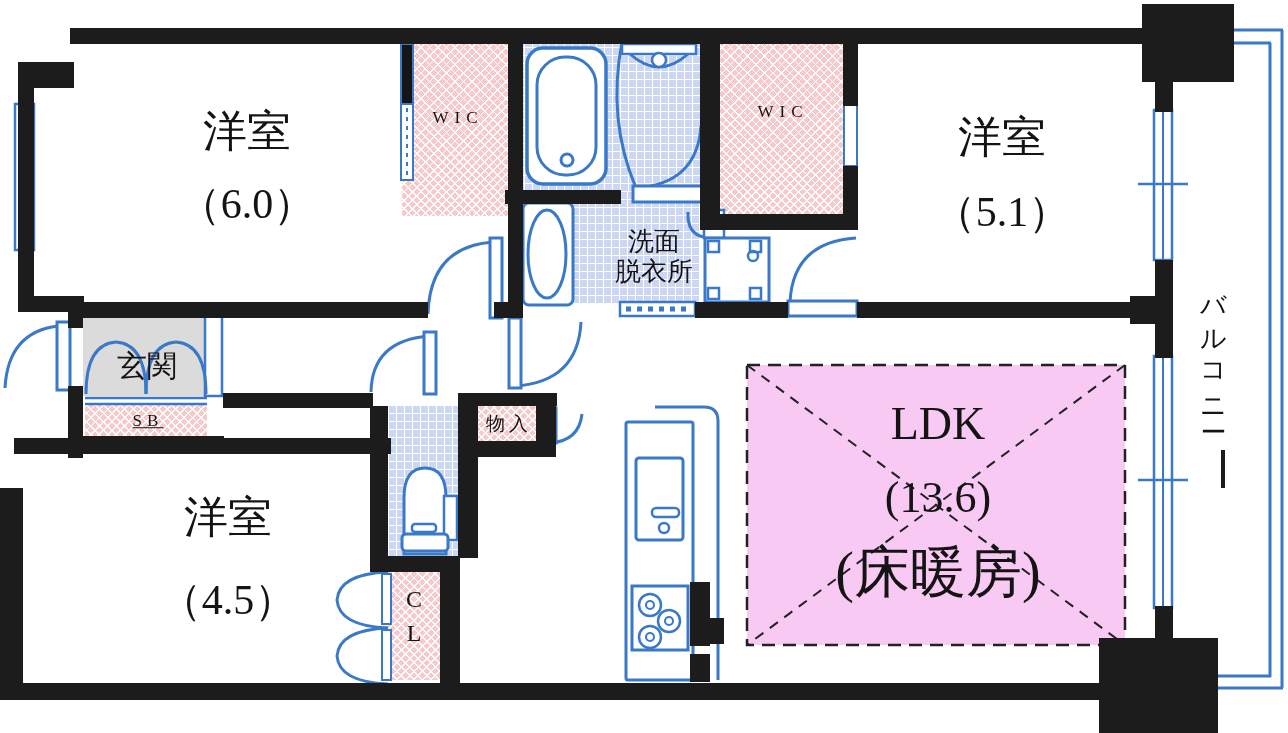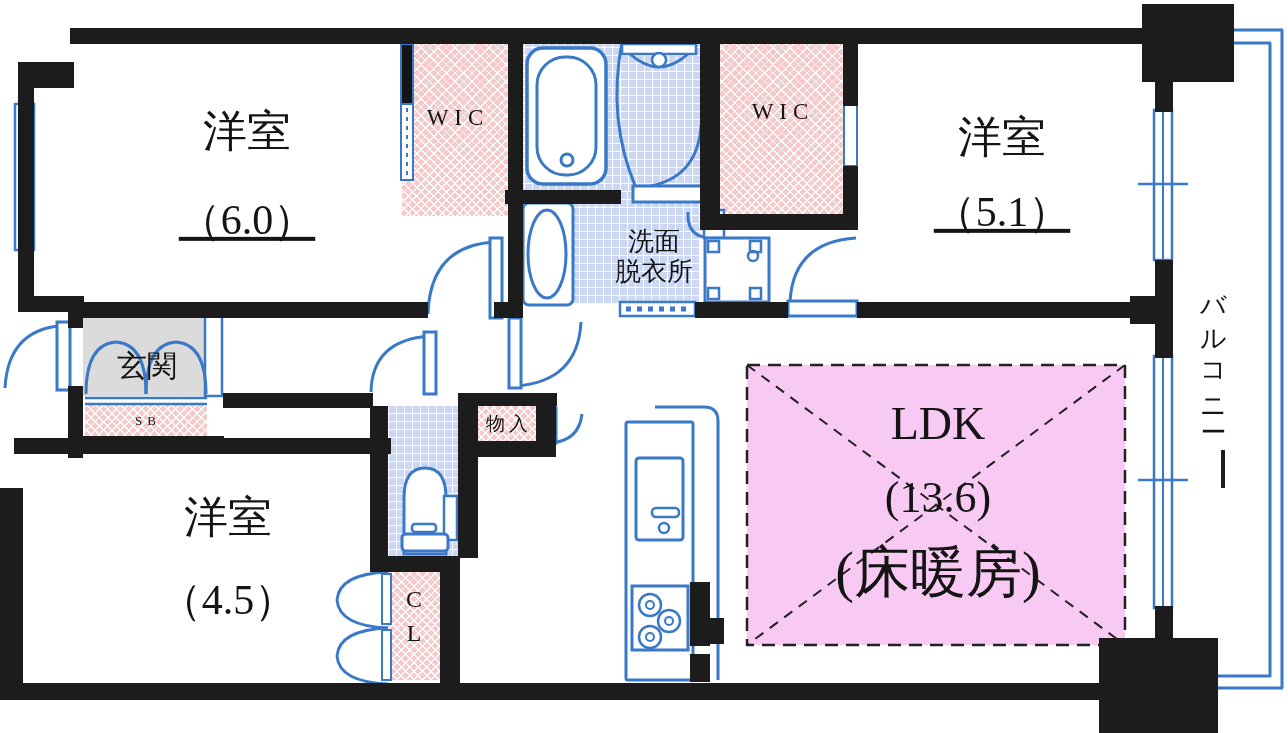--- a/index.html
+++ b/index.html
@@ -16,24 +16,24 @@
   .gray{background:#dbdbdb;}
   svg#fixtures{position:absolute;left:0;top:0;pointer-events:none;}
   .lbl{position:absolute;color:#141414;white-space:nowrap;transform:translate(-50%,-50%);
        text-align:center;line-height:1.15;z-index:30;}
   .lbl span{display:block;}
   .room-name{font-size:44px;}
   .room-size{font-size:42px;}
   .ldk-name{font-size:46px;}
   .ldk-size{font-size:44px;}
   .ldk-note{font-size:56px;}
-  .wic{font-size:23px;letter-spacing:6px;}
+  .wic{font-size:17px;letter-spacing:6px;}
   .wash{font-size:26px;}
   .genkan{font-size:30px;}
-  .sb{font-size:13px;letter-spacing:5px;}
+  .sb{font-size:17px;letter-spacing:5px;text-decoration:underline;}
   .mono{font-size:19px;letter-spacing:4px;}
   .cl{font-size:24px;line-height:1.4;}
   .balcony{font-size:26px;letter-spacing:6px;writing-mode:vertical-rl;transform:none;}
 </style>
 </head>
 <body>
 
 <div id="plan">
 
   <div id="floors">
@@ -247,23 +247,23 @@
       <div class="wall" style="left: 1155px; top: 606px; width: 18px; height: 34px;"></div>
       <div class="wall" style="left: 1099px; top: 638px; width: 119px; height: 95px;"></div>
       <div class="wall" style="left: 690px; top: 582px; width: 20px; height: 64px;"></div>
       <div class="wall" style="left: 690px; top: 654px; width: 20px; height: 28px;"></div>
       <div class="wall" style="left: 708px; top: 618px; width: 16px; height: 26px;"></div>
       <div class="wall" style="left: 223px; top: 393px; width: 150px; height: 15px;"></div>
       <div class="wall" style="left: 1221px; top: 450px; width: 4px; height: 38px;"></div>
     </div>
 
   <div class="lbl room-name" style="left:247px;top:132px;">洋室</div>
-  <div class="lbl room-size" style="left:247px;top:220px;text-decoration:underline;">（6.0）</div>
+  <div class="lbl room-size" style="left:247px;top:204px;">（6.0）</div>
   <div class="lbl room-name" style="left:1002px;top:138px;">洋室</div>
-  <div class="lbl room-size" style="left:1002px;top:212px;text-decoration:underline;">（5.1）</div>
+  <div class="lbl room-size" style="left:1002px;top:212px;">（5.1）</div>
   <div class="lbl room-name" style="left:228px;top:518px;">洋室</div>
   <div class="lbl room-size" style="left:228px;top:600px;">（4.5）</div>
   <div class="lbl ldk-name" style="left:938px;top:424px;">LDK</div>
   <div class="lbl ldk-size" style="left:938px;top:498px;font-family:Liberation Serif, serif;">(13.6)</div>
   <div class="lbl ldk-note" style="left:938px;top:572px;">(床暖房)</div>
   <div class="lbl wic" style="left:458px;top:118px;">WIC</div>
   <div class="lbl wic" style="left:783px;top:112px;">WIC</div>
   <div class="lbl wash" style="left:646px;top:257px;margin-left:8px;">
     <span>洗面</span>
     <span>脱衣所</span>

